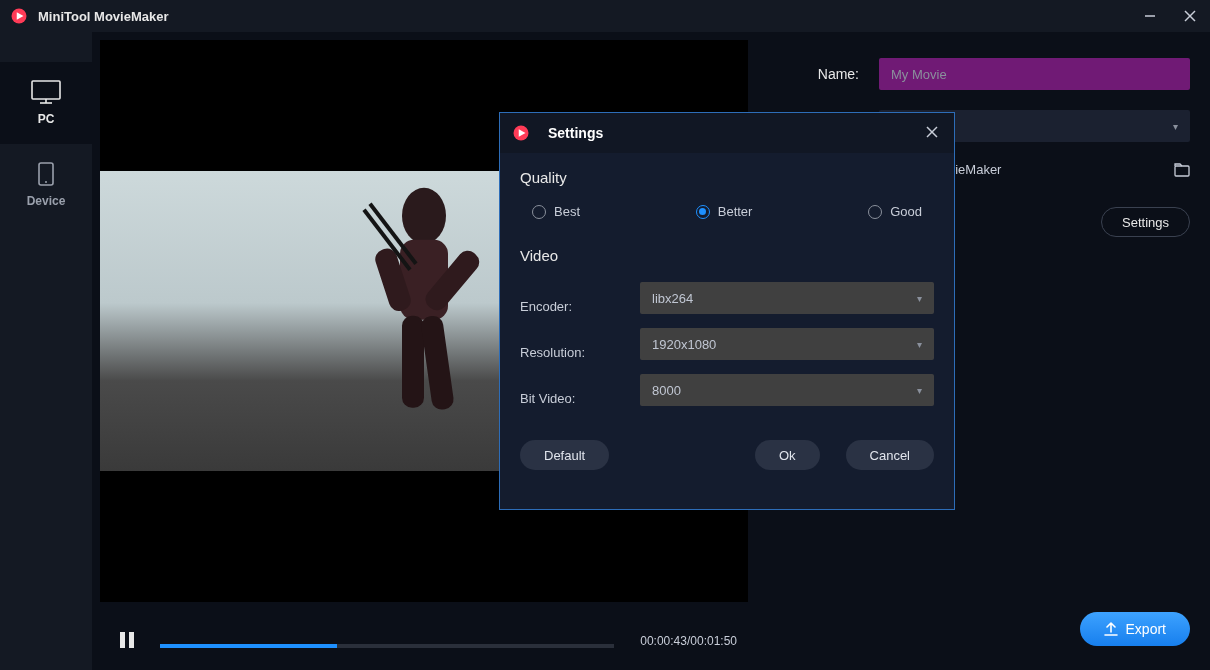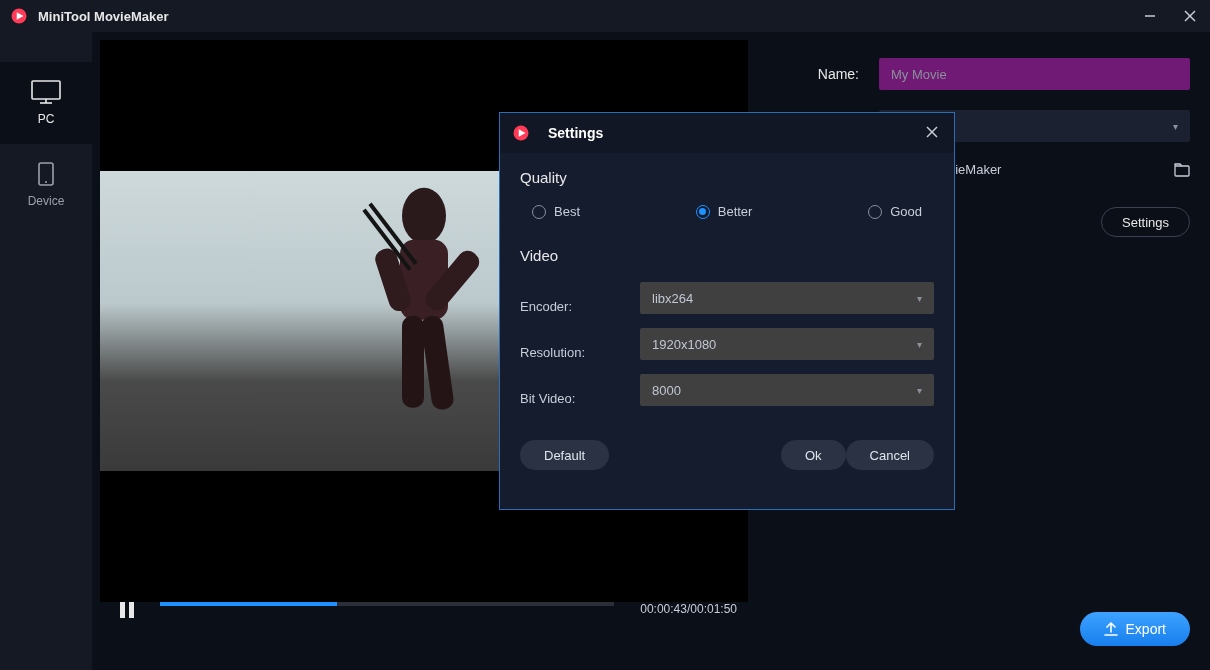--- a/index.html
+++ b/index.html
@@ -7,27 +7,27 @@
 .titlebar{height:32px;background:#141923;display:flex;align-items:center;padding:0 10px;position:relative}
 .logo{width:18px;height:18px;margin-right:10px;display:flex;align-items:center;justify-content:center}
 .title{color:#e8e8e8;font-size:13px;font-weight:700}
 .winctrl{position:absolute;right:0;top:0;height:32px;display:flex}
 .winbtn{width:40px;height:32px;display:flex;align-items:center;justify-content:center;cursor:pointer;color:#c8cdd8}
 .main{display:flex;height:638px}
 .sidebar{width:92px;background:#141923;display:flex;flex-direction:column;align-items:center;padding-top:30px}
 .side-item{width:92px;display:flex;flex-direction:column;align-items:center;padding:18px 0;color:#9aa0ac;cursor:pointer}
 .side-item.active{background:#0b0f18;color:#e8e8e8}
 .side-icon{width:32px;height:24px;margin-bottom:8px}
-.side-label{font-size:12px;font-weight:400}
+.side-label{font-size:12px;font-weight:700}
 .content{flex:1;display:flex;background:#0b0f18}
 .preview{width:665px;display:flex;flex-direction:column;padding:8px 0 0 8px}
 .video-box{width:648px;height:562px;background:#000;display:flex;align-items:center;justify-content:center;overflow:hidden}
 .frame{width:648px;height:300px;background:linear-gradient(180deg,#cdd9db 0%,#bcc9cc 44%,#4a4a4a 70%,#3a3a3a 100%);position:relative}
 .figure{position:absolute;left:50%;top:50%;transform:translate(-50%,-56%);width:180px;height:270px}
-.player{height:46px;display:flex;align-items:flex-start;padding:0 20px;gap:26px}
+.player{height:46px;display:flex;align-items:flex-end;padding:0 20px;gap:26px}
 .pause{width:14px;height:16px;display:flex;justify-content:space-between;cursor:pointer}
 .pause span{width:5px;height:16px;background:#e8e8e8}
 .progress{flex:1;height:4px;background:#2a2f3a;position:relative}
 .progress .bar{position:absolute;left:0;top:0;height:4px;background:#1e90ff}
 .time{font-size:12px;color:#c8cdd8}
 .info{flex:1;padding:26px 20px 20px 40px}
 .row{display:flex;align-items:center;margin-bottom:20px}
 .lbl{width:62px;font-size:14px;color:#e8e8e8;text-align:right;margin-right:20px}
 .input{flex:1;height:32px;background:#701a75;border:none;color:#8a909c;font-size:13px;padding:0 12px;border-radius:2px}
 .dropdown{flex:1;height:32px;background:#1b2130;color:#c8cdd8;font-size:13px;display:flex;align-items:center;justify-content:space-between;padding:0 12px;border-radius:2px;cursor:pointer}
@@ -46,21 +46,21 @@
 .dlg-body{padding:16px 20px}
 .sec-title{font-size:15px;color:#e8e8e8;margin-bottom:18px}
 .radios{display:flex;justify-content:space-between;padding:0 12px 0 12px;margin-bottom:28px}
 .radio{display:flex;align-items:center;gap:8px;cursor:pointer;font-size:13px;color:#c8cdd8}
 .rcircle{width:14px;height:14px;border:1.5px solid #8a909c;border-radius:50%;display:flex;align-items:center;justify-content:center}
 .radio.sel .rcircle{border-color:#1e90ff}
 .radio.sel .rcircle::after{content:"";width:7px;height:7px;background:#1e90ff;border-radius:50%}
 .form-row{display:flex;align-items:flex-end;margin-bottom:14px}
 .form-lbl{width:120px;font-size:13px;color:#c8cdd8}
 .form-select{flex:1;height:32px;background:#404040;display:flex;align-items:center;justify-content:space-between;padding:0 12px;font-size:13px;color:#c0c6d2;cursor:pointer;border-radius:2px}
-.dlg-actions{display:flex;padding:4px 20px 0 20px;gap:0}
+.dlg-actions{display:flex;padding:4px 20px 0 20px;gap:26px}
 .dlg-btn{height:30px;padding:0 24px;border-radius:15px;border:none;background:#2a3244;color:#e0e4ec;font-size:13px;cursor:pointer}
 .spacer{flex:1}
 </style>
 </head>
 <body>
 
 <div class="titlebar">
   <div class="logo">
     <svg viewBox="0 0 24 24" width="18" height="18">
         <circle cx="12" cy="12" r="10" fill="#ff3b57"></circle>

